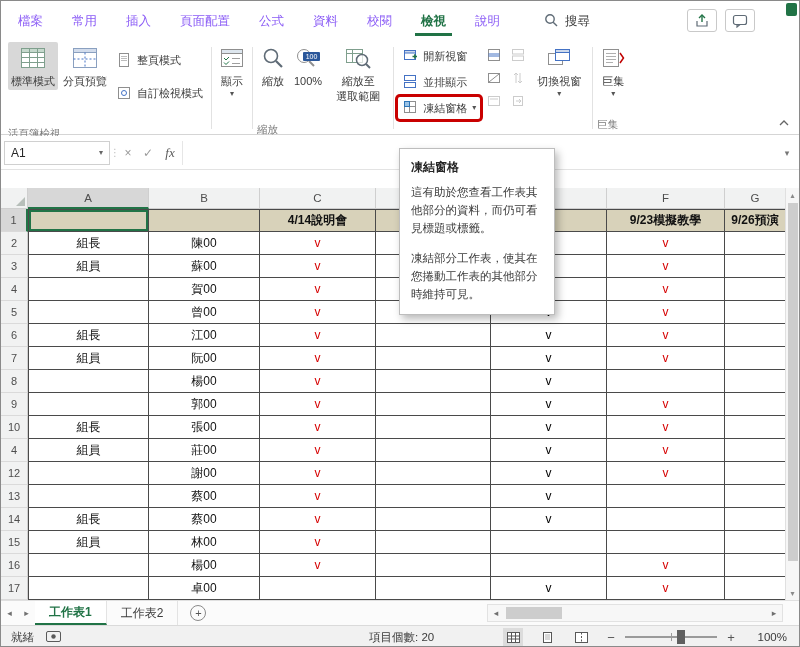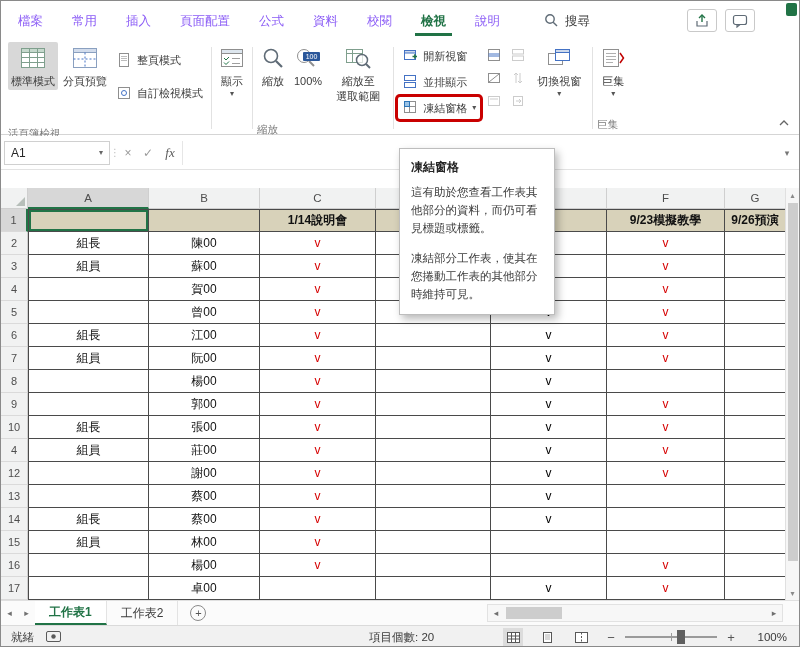--- a/index.html
+++ b/index.html
@@ -361,21 +361,21 @@
         <div class="gh" style="width: 115px;">D</div>
         <div class="gh" style="width: 116px;">E</div>
         <div class="gh" style="width: 118px;">F</div>
         <div class="gh" style="width: 61px;">G</div>
       </div>
     <div id="grows">
         <div class="grow">
           <div class="gut selgut" style="width: 27px;">1</div>
           <div class="cell hcell acell" style="width: 121px; border-left: 1px solid rgb(74, 74, 74); border-top: 1px solid rgb(74, 74, 74);"></div>
           <div class="cell hcell" style="width: 111px; border-top: 1px solid rgb(74, 74, 74);"></div>
-          <div class="cell hcell" style="width: 116px; border-top: 1px solid rgb(74, 74, 74);">1/14說明會</div>
+          <div class="cell hcell" style="width: 116px; border-top: 1px solid rgb(74, 74, 74);">4/14說明會</div>
           <div class="cell hcell" style="width: 115px; border-top: 1px solid rgb(74, 74, 74);">9/22丙預作</div>
           <div class="cell hcell" style="width: 116px; border-top: 1px solid rgb(74, 74, 74);"></div>
           <div class="cell hcell" style="width: 118px; border-top: 1px solid rgb(74, 74, 74);">9/23模擬教學</div>
           <div class="cell hcell" style="width: 61px; border-top: 1px solid rgb(74, 74, 74);">9/26預演</div>
         </div>
         <div class="grow">
           <div class="gut" style="width: 27px;">2</div>
           <div class="cell" style="width: 121px; border-left: 1px solid rgb(74, 74, 74);">組長</div>
           <div class="cell" style="width: 111px;">陳00</div>
           <div class="cell vr" style="width: 116px;">v</div>

